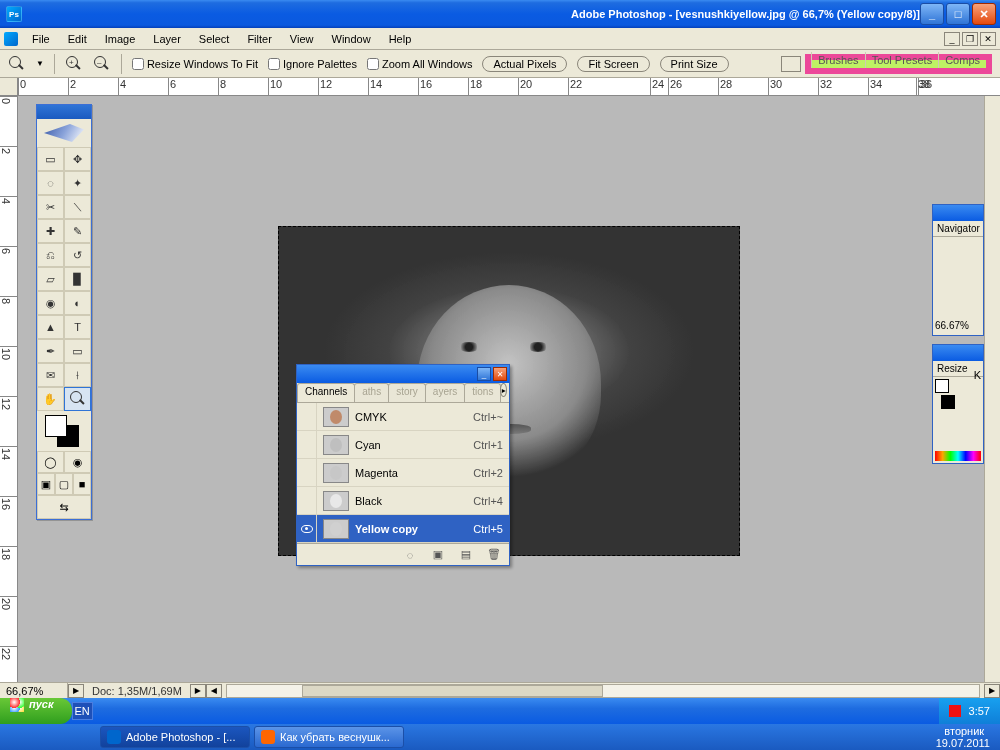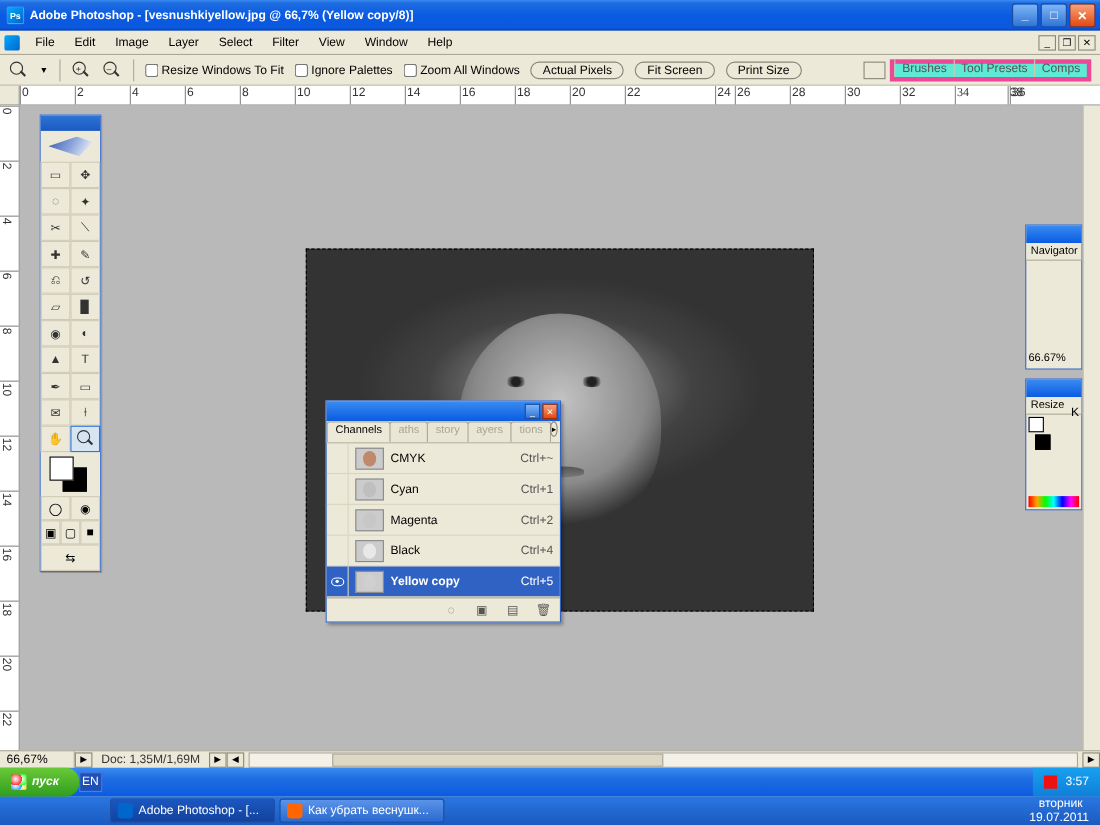--- a/index.html
+++ b/index.html
@@ -1,19 +1,19 @@
 <!DOCTYPE html>
 <html><head>
 <meta charset="utf-8">
 <style>
   * { box-sizing: border-box; margin: 0; padding: 0; font-family: Tahoma, sans-serif; font-size: 11px; user-select: none; }
   body { width: 1000px; height: 750px; overflow: hidden; background: #b9b9b9; position: relative; }
 
   
-  .titlebar { height: 28px; background: linear-gradient(to bottom, #3a8bf1 0%, #1e6ce0 10%, #0a5be2 50%, #0a59df 90%, #0440ba 100%); display: flex; align-items: center; color: #fff; font-weight: bold; font-size: 13px; padding-left: 6px; }
+  .titlebar { height: 28px; background: linear-gradient(to bottom, #3a8bf1 0%, #1e6ce0 10%, #0a5be2 50%, #0a59df 90%, #0440ba 100%); display: flex; align-items: center; color: #fff; font-weight: bold; font-size: 13px; padding-left: 6px; text-align: right; }
   .titlebar .ps-icon { width: 16px; height: 16px; margin-right: 5px; background: linear-gradient(135deg,#0af,#06c); border: 1px solid #fff3; border-radius: 2px; display:flex;align-items:center;justify-content:center;color:#fff;font-size:8px;font-weight:bold;}
   .titlebar .title-text { flex: 1; }
   .titlebar .winbtns { display: flex; gap: 2px; margin-right: 4px; }
   .winbtn { width: 24px; height: 22px; border-radius: 3px; display: flex; align-items: center; justify-content: center; color: #fff; font-weight: bold; }
   .winbtn.min { background: linear-gradient(to bottom,#7eb6f7,#2f74d6); border:1px solid #1a4ca3;}
   .winbtn.max { background: linear-gradient(to bottom,#7eb6f7,#2f74d6); border:1px solid #1a4ca3;}
   .winbtn.close { background: linear-gradient(to bottom,#f8a27a,#e3490e); border:1px solid #a02a00;}
 
   
   .menubar { height: 22px; background: #ece9d8; display: flex; align-items: center; padding-left: 4px; gap: 2px; border-bottom:1px solid #aca899;}
@@ -27,21 +27,21 @@
   .zoom-glass { display:inline-block; width:18px;height:18px; position:relative;}
   .zoom-glass::before{content:"";position:absolute;width:10px;height:10px;border:1.5px solid #333;border-radius:50%;left:1px;top:1px;}
   .zoom-glass::after{content:"";position:absolute;width:6px;height:1.5px;background:#333;transform:rotate(45deg);left:10px;top:11px;}
   .zoom-pm {font-size:8px;position:absolute;left:4px;top:3px;color:#333;}
   .opt-sep{width:1px;height:20px;background:#aca899;}
   .opt-check { display:flex; align-items:center; gap:3px; }
   .opt-check input{width:12px;height:12px;}
   .opt-btn { background:#ece9d8; border:1px solid #8a867a; border-radius:9px; padding:1px 10px; font-size:11px;}
   .dock-right{margin-left:auto;display:flex;align-items:center;gap:4px;}
   .dock-icon{width:20px;height:16px;border:1px solid #8a867a;background:#ece9d8;}
-  .dock-tabs{display:flex;background:#5eead4;border:4px solid #ec4899;height:20px;align-items:flex-end;}
+  .dock-tabs{display:flex;background:#bef264;border:6px solid #ec4899;height:20px;align-items:flex-end;}
   .dock-tab{padding:2px 6px;color:#555;border-left:1px solid #cfcab5;}
 
   
   .ruler-h-row { height: 18px; display:flex; background:#fff;}
   .ruler-corner{width:18px;height:18px;background:#ece9d8;border-right:1px solid #888;border-bottom:1px solid #888;}
   .ruler-h{flex:1;height:18px;background:#fff;border-bottom:1px solid #888;position:relative;overflow:hidden;font-size:8px;color:#333;}
   .ruler-h div.tick{position:absolute;top:0;border-left:1px solid #888;height:18px;padding-left:1px;}
   .ruler-v{width:18px;background:#fff;border-right:1px solid #888;position:relative;overflow:hidden;font-size:8px;color:#333;}
   .ruler-v div.tick{position:absolute;left:0;border-top:1px solid #888;width:18px;padding-top:1px;writing-mode:vertical-lr;}
 
@@ -116,21 +116,21 @@
   .hscroll{position:absolute;left:0;right:0;bottom:52px;height:16px;background:#ece9d8;display:flex;align-items:center;border-top:1px solid #aca899;}
   .hscroll .zoom-readout{width:68px;padding-left:6px;border-right:1px solid #aca899;height:100%;display:flex;align-items:center;}
   .hscroll .docsize{padding:0 8px;color:#333;}
   .hscroll .sb{flex:1;height:14px;margin:0 4px;background:#f4f2e8;border:1px solid #aca899;position:relative;}
   .hscroll .sb .thumb{position:absolute;left:10%;width:40%;top:0;bottom:0;background:#dcd8c5;border:1px solid #aca899;}
   .arrow-btn{width:16px;height:14px;border:1px solid #8a867a;background:#ece9d8;display:flex;align-items:center;justify-content:center;font-size:8px;}
 
   
   .taskbar{position:absolute;left:0;right:0;bottom:0;height:52px;}
   .taskbar .tb1{height:26px;background:linear-gradient(to bottom,#3a8bf1,#1e6ce0 40%,#0a5be2);display:flex;align-items:center;}
-  .start{height:26px;padding:0 18px 0 10px;background:linear-gradient(to bottom,#69c837,#2f9e1e);color:#fff;font-weight:bold;font-style:italic;font-size:14px;border-radius:0 12px 12px 0;display:flex;align-items:center;gap:5px;}
+  .start{height:26px;padding:0 18px 0 10px;background:linear-gradient(to bottom,#69c837,#2f9e1e);color:#fff;font-weight:bold;font-style:italic;font-size:14px;border-radius:0 12px 12px 0;display:flex;align-items:flex-start;gap:5px;}
   .start .logo{width:14px;height:14px;background:radial-gradient(circle at 30% 30%,#fff,#f33 40%,#f33 41%,transparent 42%),radial-gradient(circle at 70% 30%,#fff,#3f3 40%,transparent 42%),radial-gradient(circle at 30% 70%,#fff,#39f 40%,transparent 42%),radial-gradient(circle at 70% 70%,#fff,#fd3 40%,transparent 42%);}
   .lang{color:#fff;background:#1e50b8;padding:2px 2px;border:1px solid #4a7de0;}
   .tray{margin-left:auto;height:100%;background:linear-gradient(to bottom,#18a0ef,#0f7fd8);display:flex;align-items:center;padding:0 10px;color:#fff;gap:8px;}
   .tray .tray-icon{width:12px;height:12px;}
   .taskbar .tb2{height:26px;background:linear-gradient(to bottom,#2a77e2,#1a5ac0);display:flex;align-items:center;padding-left:100px;gap:4px;}
   .task-btn{height:22px;min-width:150px;background:linear-gradient(to bottom,#5b94e8,#2a69d0);border:1px solid #1b4fa8;border-radius:3px;color:#fff;display:flex;align-items:center;padding:0 6px;gap:5px;}
   .task-btn .ti{width:14px;height:14px;background:#f90;border-radius:3px;}
   .task-btn.active{background:linear-gradient(to bottom,#1b56bf,#12429c);}
   .clockblock{margin-left:auto;color:#fff;text-align:center;padding:0 10px;font-size:10px;}
 
@@ -217,21 +217,21 @@
       <div class="tick" style="left: 350px;">14</div>
       <div class="tick" style="left: 400px;">16</div>
       <div class="tick" style="left: 450px;">18</div>
       <div class="tick" style="left: 500px;">20</div>
       <div class="tick" style="left: 550px;">22</div>
       <div class="tick" style="left: 632px;">24</div>
       <div class="tick" style="left: 650px;">26</div>
       <div class="tick" style="left: 700px;">28</div>
       <div class="tick" style="left: 750px;">30</div>
       <div class="tick" style="left: 800px;">32</div>
-      <div class="tick" style="left: 850px; font-family: Liberation Serif, serif;">34</div>
+      <div class="tick" style="left: 850px;">34</div>
       <div class="tick" style="left: 900px;">36</div>
       <div class="tick" style="left: 898px;">38</div>
     </div>
 </div>
 
 <div class="workrow">
   <div class="ruler-v" id="ruler-v">
       <div class="tick" style="top: 0px;">0</div>
       <div class="tick" style="top: 50px;">2</div>
       <div class="tick" style="top: 100px;">4</div>

